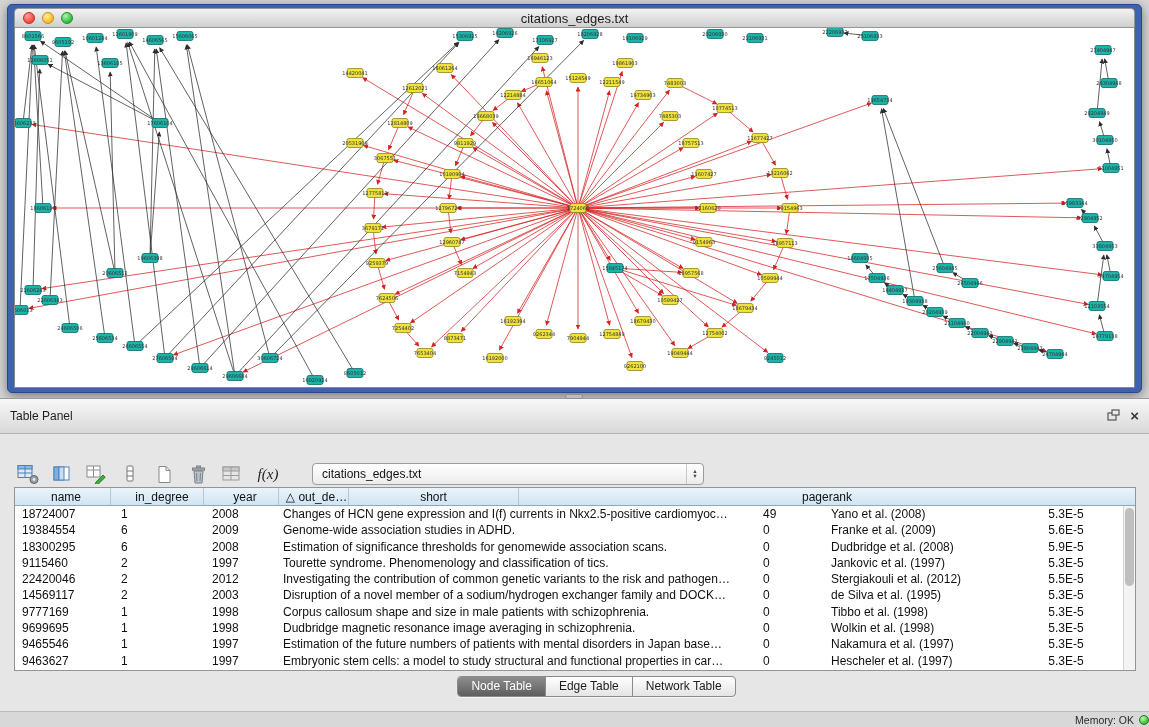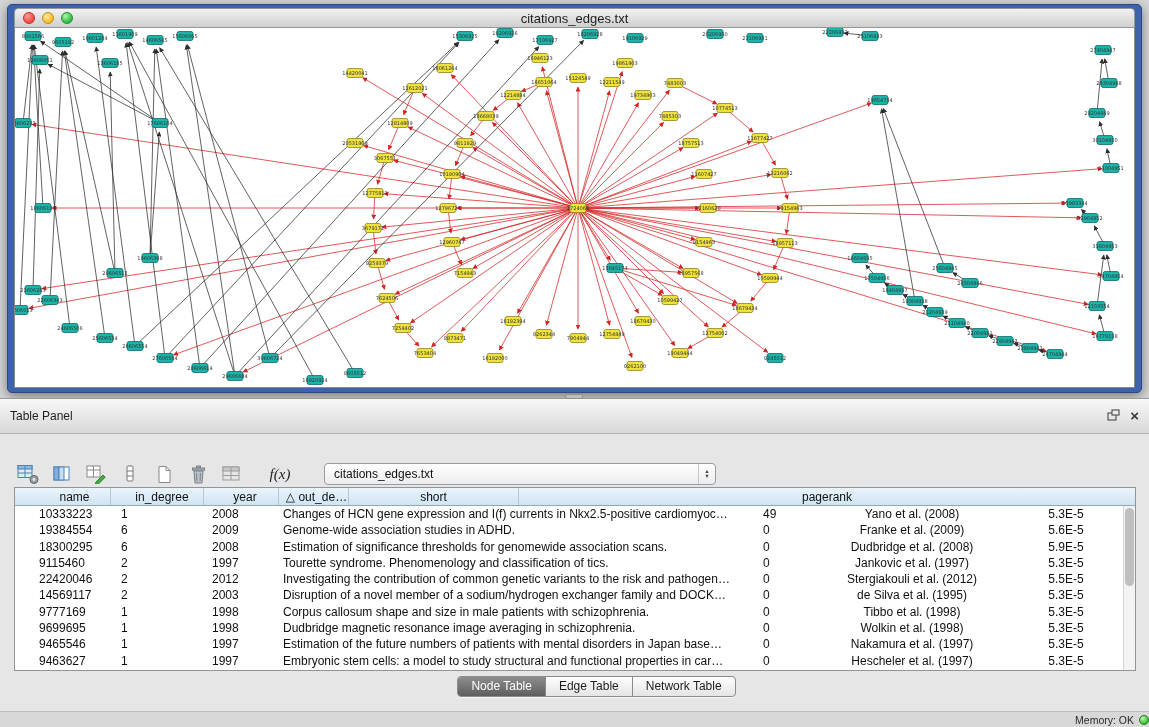--- a/index.html
+++ b/index.html
@@ -47,26 +47,26 @@
   .table-wrap { position:absolute; left:14px; top:88px; width:1122px;
     border:1px solid #949494; background:#fff; }
   .thead { display:flex; height:18px; background:linear-gradient(#eaf4fb,#cfe4f3);
     border-bottom:1px solid #93a9ba; }
   .th { font-size:12px; color:#111; display:flex; align-items:center; justify-content:center;
     border-right:1px solid #b6c8d6; overflow:hidden; white-space:nowrap; }
   .th:last-child { border-right:none; }
   .tbody { height:164px; overflow:hidden; position:relative; background:#fff; }
   .trow { display:flex; height:16.3px; }
   .tcell { font-size:12px; color:#101010; line-height:16.3px; white-space:nowrap; overflow:hidden; padding:0 4px; }
-  .c0 { width:96px; padding-left:24px; }
+  .c0 { width:96px; padding-left:7px; }
   .c1 { width:93px; padding-left:10px; }
   .c2 { width:75px; padding-left:8px; }
   .c3 { width:478px; }
   .c4 { width:70px; padding-left:6px; }
-  .c5 { width:170px; text-align:center; justify-content:center; }
+  .c5 { width:170px; justify-content:center; }
   .c6 { flex:1; text-align:center; justify-content:center; }
   .vscroll { position:absolute; right:0; top:18px; width:12px; height:164px;
     background:#f3f3f3; border-left:1px solid #d4d4d4; }
   .vthumb { position:absolute; left:1px; top:2px; width:9px; height:78px;
     background:#bfbfbf; border-radius:5px; }
 
   .tabbar { position:absolute; left:0; right:0; top:277px; display:flex; justify-content:center;margin-left:44px; }
   .seg { display:flex; border:1px solid #8b8b8b; border-radius:4px; overflow:hidden;
     background:linear-gradient(#ffffff,#e4e4e4); box-shadow:0 1px 1px rgba(255,255,255,.7); }
   .seg-btn { font-size:12px; color:#1d1d1d; padding:2px 13px; line-height:15px;
@@ -757,21 +757,21 @@
         </svg>
     </div>
     <div class="tool-btn">
       <svg width="20" height="18">
           <rect x="1" y="2" width="16" height="13" fill="#e6e6e6" stroke="#9a9a9a"></rect>
           <rect x="1" y="2" width="16" height="4" fill="#c9c9c9" stroke="#9a9a9a"></rect>
           <line x1="9" y1="2" x2="9" y2="15" stroke="#9a9a9a"></line>
           <line x1="1" y1="10.5" x2="17" y2="10.5" stroke="#9a9a9a"></line>
         </svg>
     </div>
-    <div class="tool-btn" style="margin-left:14px">
+    <div class="tool-btn" style="margin-left:2px">
       <span class="fx">f(x)</span>
     </div>
 
     <div class="combo">
       <span>citations_edges.txt</span>
       <span class="combo-arrows">
           <span>▲</span>
           <span>▼</span>
         </span>
     </div>
@@ -781,21 +781,21 @@
     <div class="thead">
         <div class="th c0">name</div>
         <div class="th c1">in_degree</div>
         <div class="th c2">year</div>
         <div class="th c4">△ out_de…</div>
         <div class="th c5">short</div>
         <div class="th c6">pagerank</div>
       </div>
     <div class="tbody">
         <div class="trow">
-          <div class="tcell c0">10333223</div>
+          <div class="tcell c0">18724007</div>
           <div class="tcell c1">1</div>
           <div class="tcell c2">2008</div>
           <div class="tcell c3">Changes of HCN gene expression and I(f) currents in Nkx2.5-positive cardiomyoc…</div>
           <div class="tcell c4">49</div>
           <div class="tcell c5">Yano et al. (2008)</div>
           <div class="tcell c6">5.3E-5</div>
         </div>
         <div class="trow">
           <div class="tcell c0">19384554</div>
           <div class="tcell c1">6</div>

